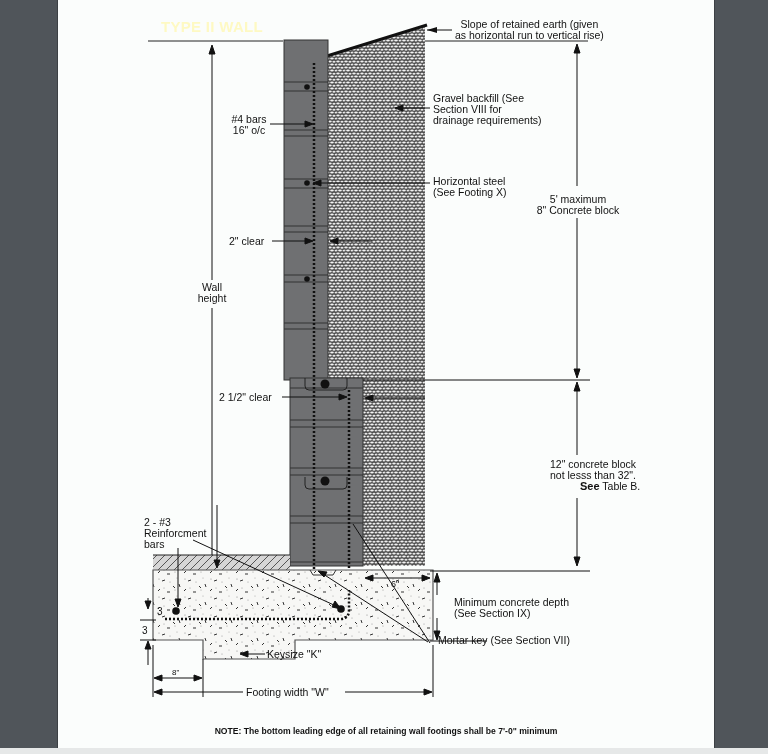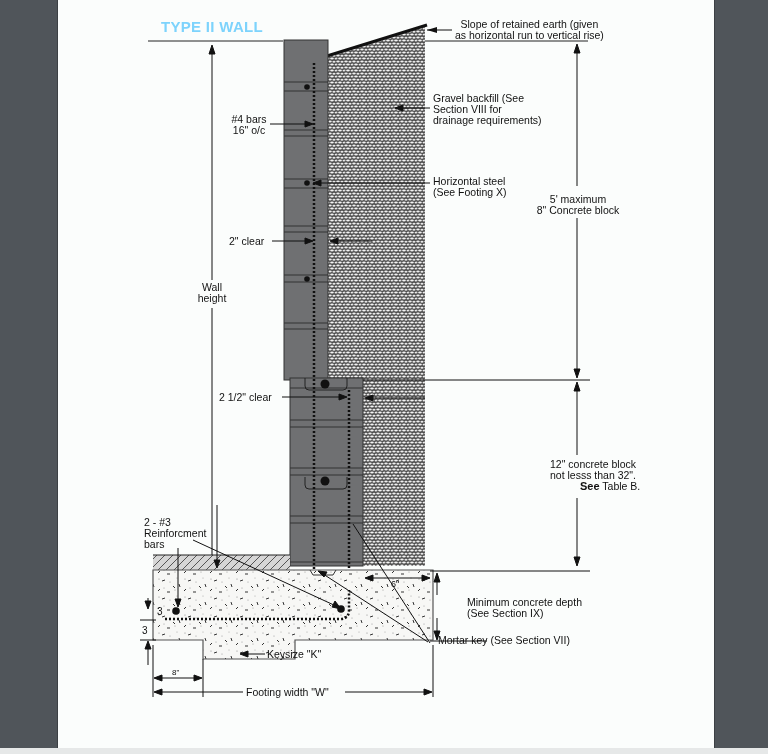--- a/index.html
+++ b/index.html
@@ -2,21 +2,21 @@
 <html><head>
 <meta charset="utf-8">
 <style>
   html, body { margin:0; padding:0; }
   body { width:768px; height:754px; background:#50555a; position:relative; overflow:hidden; font-family:"Liberation Sans", sans-serif; }
   .page { position:absolute; left:57px; top:0; width:656px; height:754px; background:#fbfdfc; border-left:1px solid #3c4044; border-right:1px solid #3c4044; }
   .bottom-strip { position:absolute; left:0; top:748px; width:768px; height:6px; background:#e6e8e8; }
   svg { position:absolute; left:0; top:0; }
   .lbl { position:absolute; font-size:10.5px; line-height:11px; color:#111; white-space:nowrap; }
   .lbl.c { text-align:center; }
-  .title { position:absolute; left:161px; top:18px; font-size:15px; font-weight:bold; letter-spacing:0.3px; color:#7dd3fc; }
+  .title { position:absolute; left:161px; top:18px; font-size:15px; font-weight:bold; letter-spacing:0.3px; color:#fef9c3; }
   .note { position:absolute; left:186px; top:726px; width:400px; text-align:center; font-size:8.6px; line-height:10px; font-weight:bold; color:#111; }
   .bold { font-weight:bold; font-size:11px;padding-left:43px; }
 </style>
 </head>
 <body>
 
 <div class="page"></div>
 <div class="bottom-strip"></div>
 
 <svg width="768" height="754" viewBox="0 0 768 754">
@@ -235,30 +235,31 @@
 </div>
 
 <div class="lbl" style="left:144px;top:517px;">
   <div>2 - #3</div>
   <div>Reinforcment</div>
   <div>bars</div>
 </div>
 
 <div class="lbl" style="left:391px;top:579px;font-size:9px;">6"</div>
 
-<div class="lbl" style="left:428px;top:597px;padding-left:39px;">
+<div class="lbl" style="left:415px;top:597px;padding-left:39px;">
   <div>Minimum concrete depth</div>
   <div>(See Section IX)</div>
 </div>
 
 <div class="lbl" style="left:157px;top:606px;font-size:10px;">3</div>
 <div class="lbl" style="left:142px;top:625px;font-size:10px;">3</div>
 
 <div class="lbl" style="left:267px;top:649px;">Keysize "K"</div>
 
 <div class="lbl" style="left:438px;top:635px;">Mortar key (See Section VII)</div>
 
 <div class="lbl" style="left:172px;top:667px;font-size:8px;">8"</div>
 
 <div class="lbl" style="left:246px;top:687px;">Footing width "W"</div>
 
 <div class="note">
+  <div>NOTE: The bottom leading edge of all retaining wall footings shall be 7'-0" minimum</div>
 </div>
 
 </body></html>

